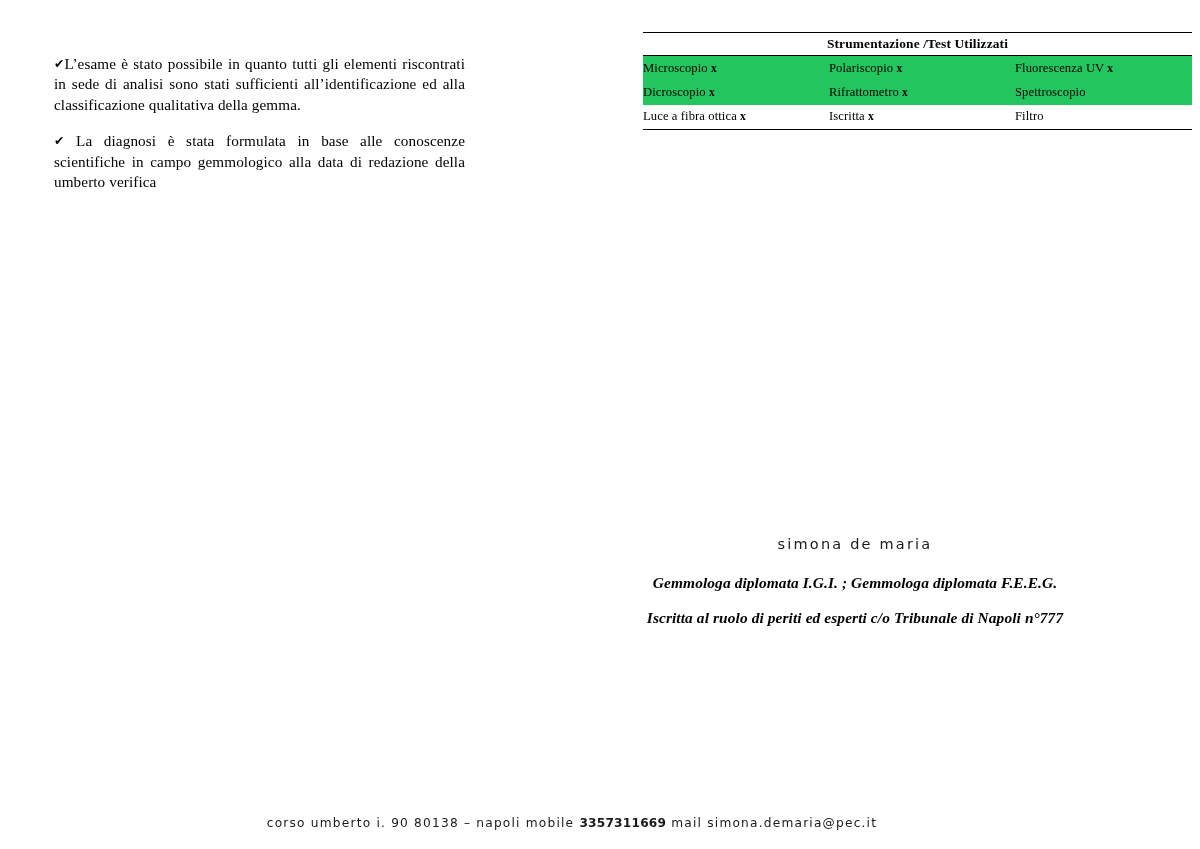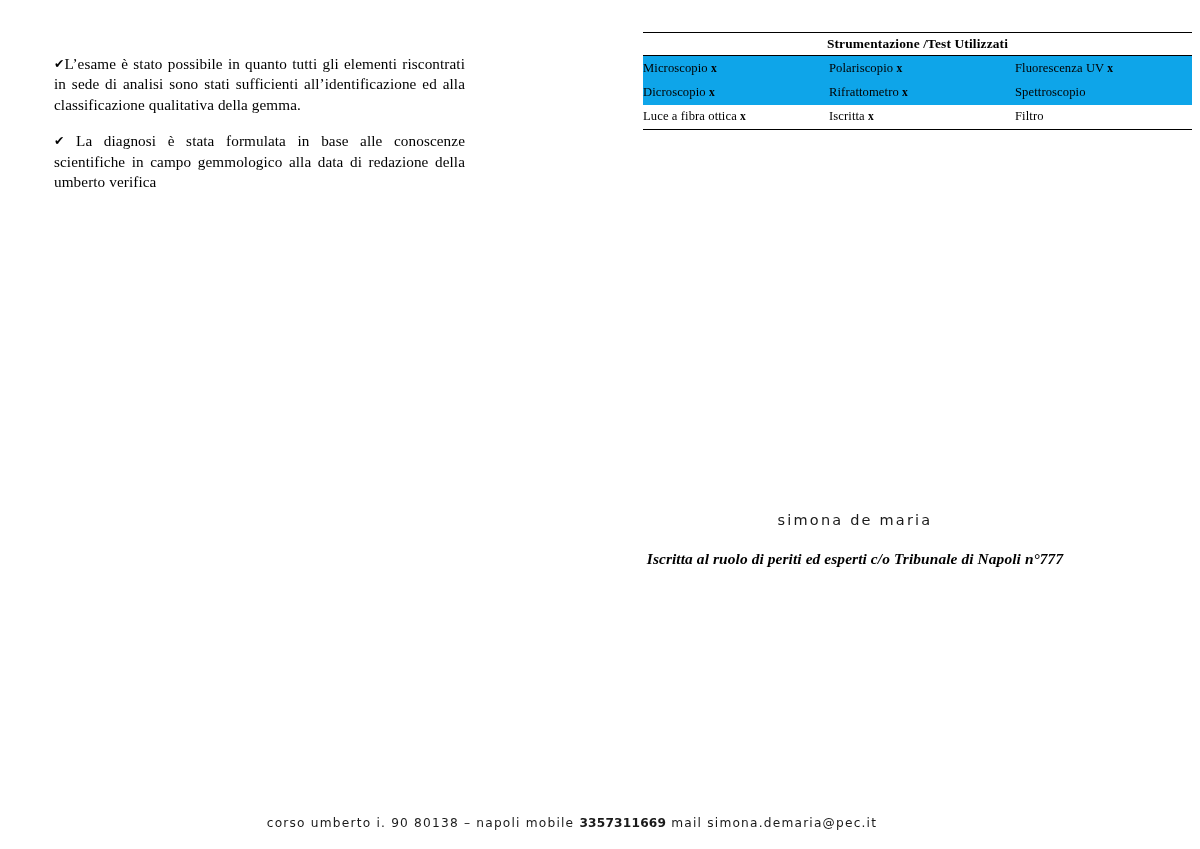--- a/index.html
+++ b/index.html
@@ -60,42 +60,42 @@
     border-bottom: 1.4px solid #000;
   }
   .tbl-title {
     font-size: 13.4px;
     font-weight: bold;
     text-align: center;
     height: 22px;
     letter-spacing: 0.15px;
   }
   .row-shaded td {
-    background: #0ea5e9;
+    background: #22c55e;
   }
   .cell {
     font-size: 12.6px;
     height: 24.3px;
     padding-left: 3px;
     letter-spacing: 0.1px;
     white-space: nowrap;
   }
   .cell .mark {
     font-weight: bold;
     font-size: 11.6px;
   }
   .col1 { width: 186px; }
   .col2 { width: 186px; }
   .col3 { width: 177px; }
 
   
   #signature-block {
     position: absolute;
     left: 520px;
-    top: 512px;
+    top: 536px;
     width: 670px;
     text-align: center;
   }
   .sig-name {
     font-family: "DejaVu Sans", sans-serif;
     font-size: 14.5px;
     letter-spacing: 2.2px;
     color: #1a1a1a;
     margin: 0 0 22px 0;
   }
@@ -155,18 +155,19 @@
   <tr class="tbl-bot-rule">
     <td class="cell col1 tbl-bot-rule"><span>Luce a fibra ottica</span> <span class="mark">x</span></td>
     <td class="cell col2 tbl-bot-rule"><span>Iscritta</span> <span class="mark">x</span></td>
     <td class="cell col3 tbl-bot-rule"><span>Filtro</span> <span class="mark"></span></td>
   </tr>
 </tbody>
   </table>
 
 <div id="signature-block">
   <p class="sig-name">simona de maria</p>
+  <p class="sig-line">Gemmologa diplomata I.G.I. ; Gemmologa diplomata F.E.E.G.</p>
   <p class="sig-line">Iscritta al ruolo di periti ed esperti c/o Tribunale di Napoli n°777</p>
 </div>
 
 <div id="footer">
   <span>corso umberto i. 90 80138 – napoli mobile </span><span class="bold">3357311669</span><span> mail </span><span>simona.demaria@pec.it</span>
 </div>
 
 </body></html>

